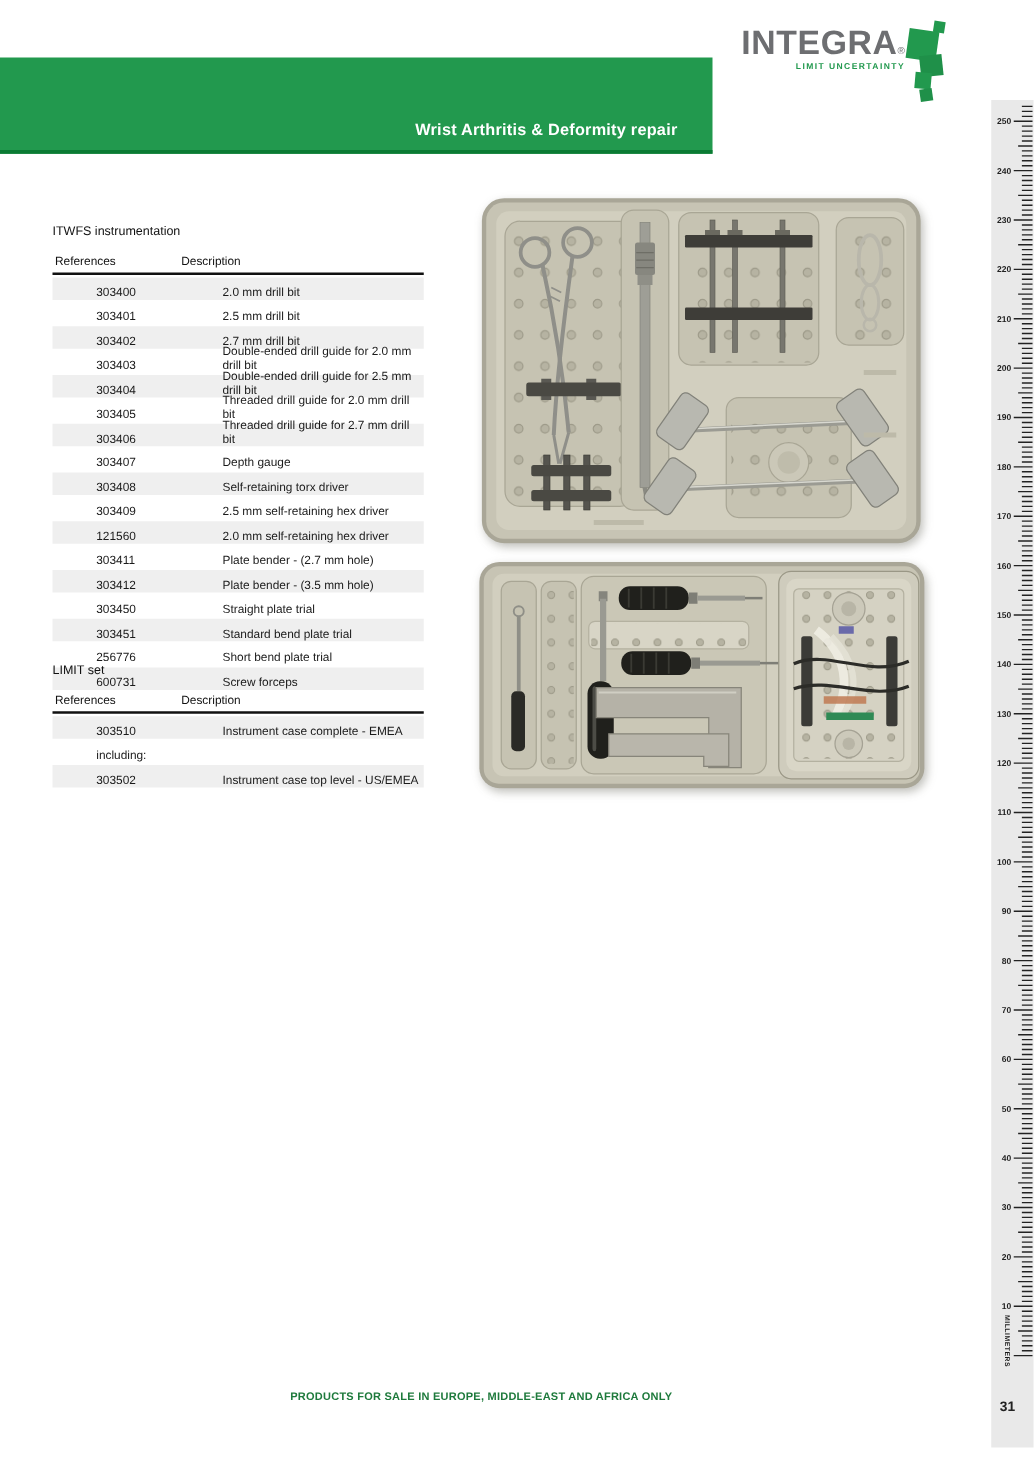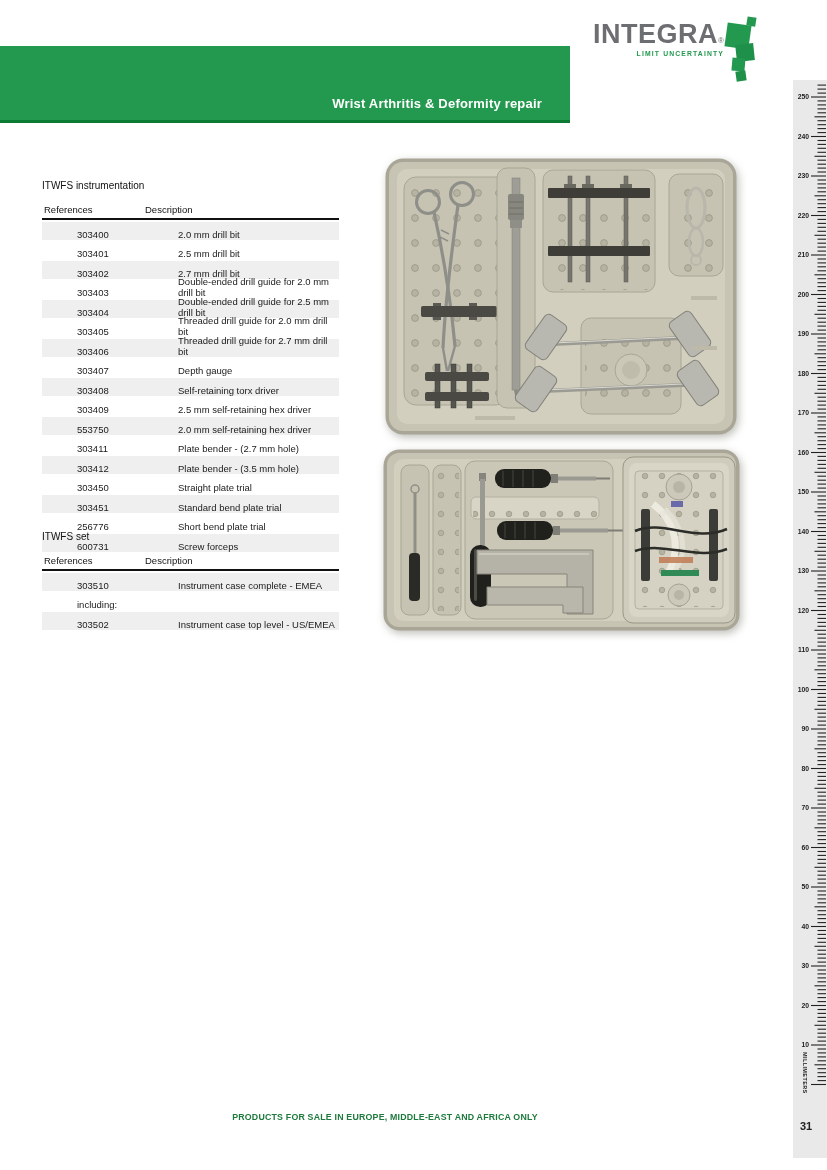--- a/index.html
+++ b/index.html
@@ -111,21 +111,21 @@
         </div>
         <div class="trow shaded">
           <span class="c1">303408</span>
           <span class="c2">Self-retaining torx driver</span>
         </div>
         <div class="trow">
           <span class="c1">303409</span>
           <span class="c2">2.5 mm self-retaining hex driver</span>
         </div>
         <div class="trow shaded">
-          <span class="c1">553750</span>
+          <span class="c1">121560</span>
           <span class="c2">2.0 mm self-retaining hex driver</span>
         </div>
         <div class="trow">
           <span class="c1">303411</span>
           <span class="c2">Plate bender - (2.7 mm hole)</span>
         </div>
         <div class="trow shaded">
           <span class="c1">303412</span>
           <span class="c2">Plate bender - (3.5 mm hole)</span>
         </div>
@@ -142,21 +142,21 @@
           <span class="c2">Short bend plate trial</span>
         </div>
         <div class="trow shaded">
           <span class="c1">600731</span>
           <span class="c2">Screw forceps</span>
         </div>
       </div>
   </div>
 
   <div class="section" id="table1">
-    <div class="section-heading">ITWFS set</div>
+    <div class="section-heading">LIMIT set</div>
     <div class="thead">
       <span class="c1">References</span>
       <span class="c2">Description</span>
     </div>
     <div class="tbody">
         <div class="trow shaded">
           <span class="c1">303510</span>
           <span class="c2">Instrument case complete - EMEA</span>
         </div>
         <div class="trow">

